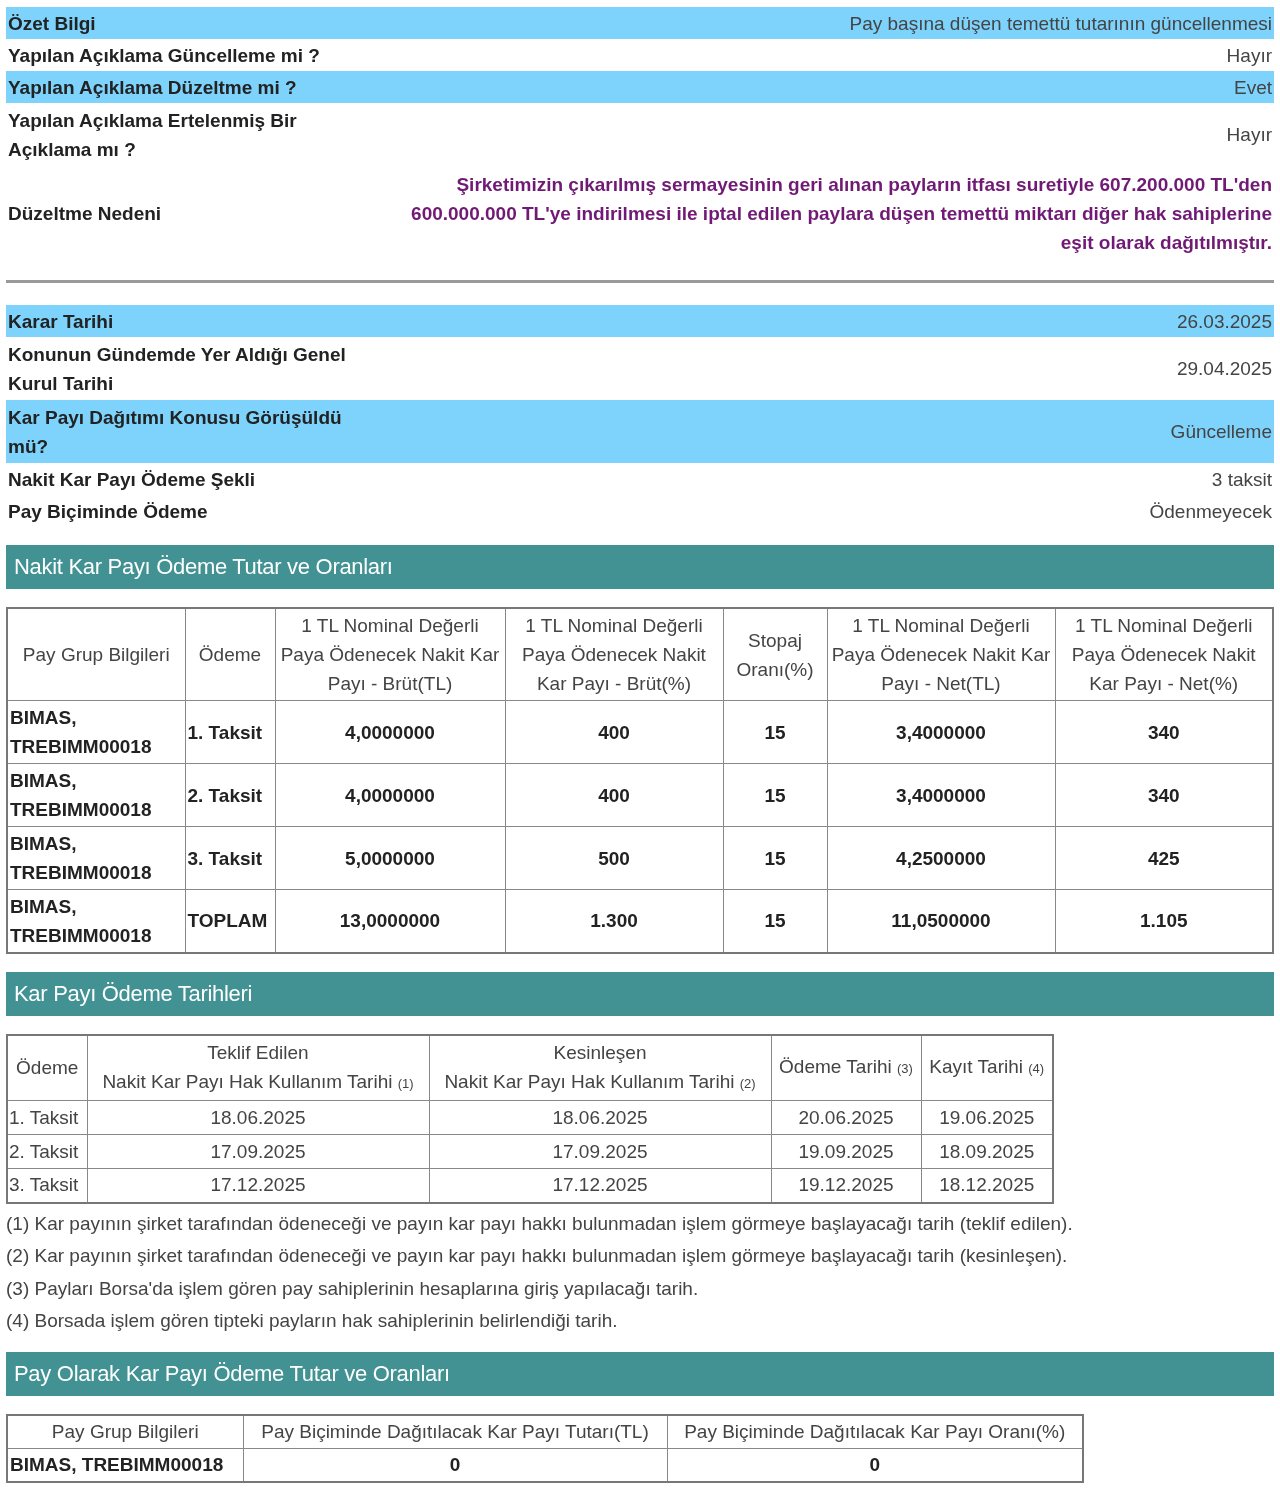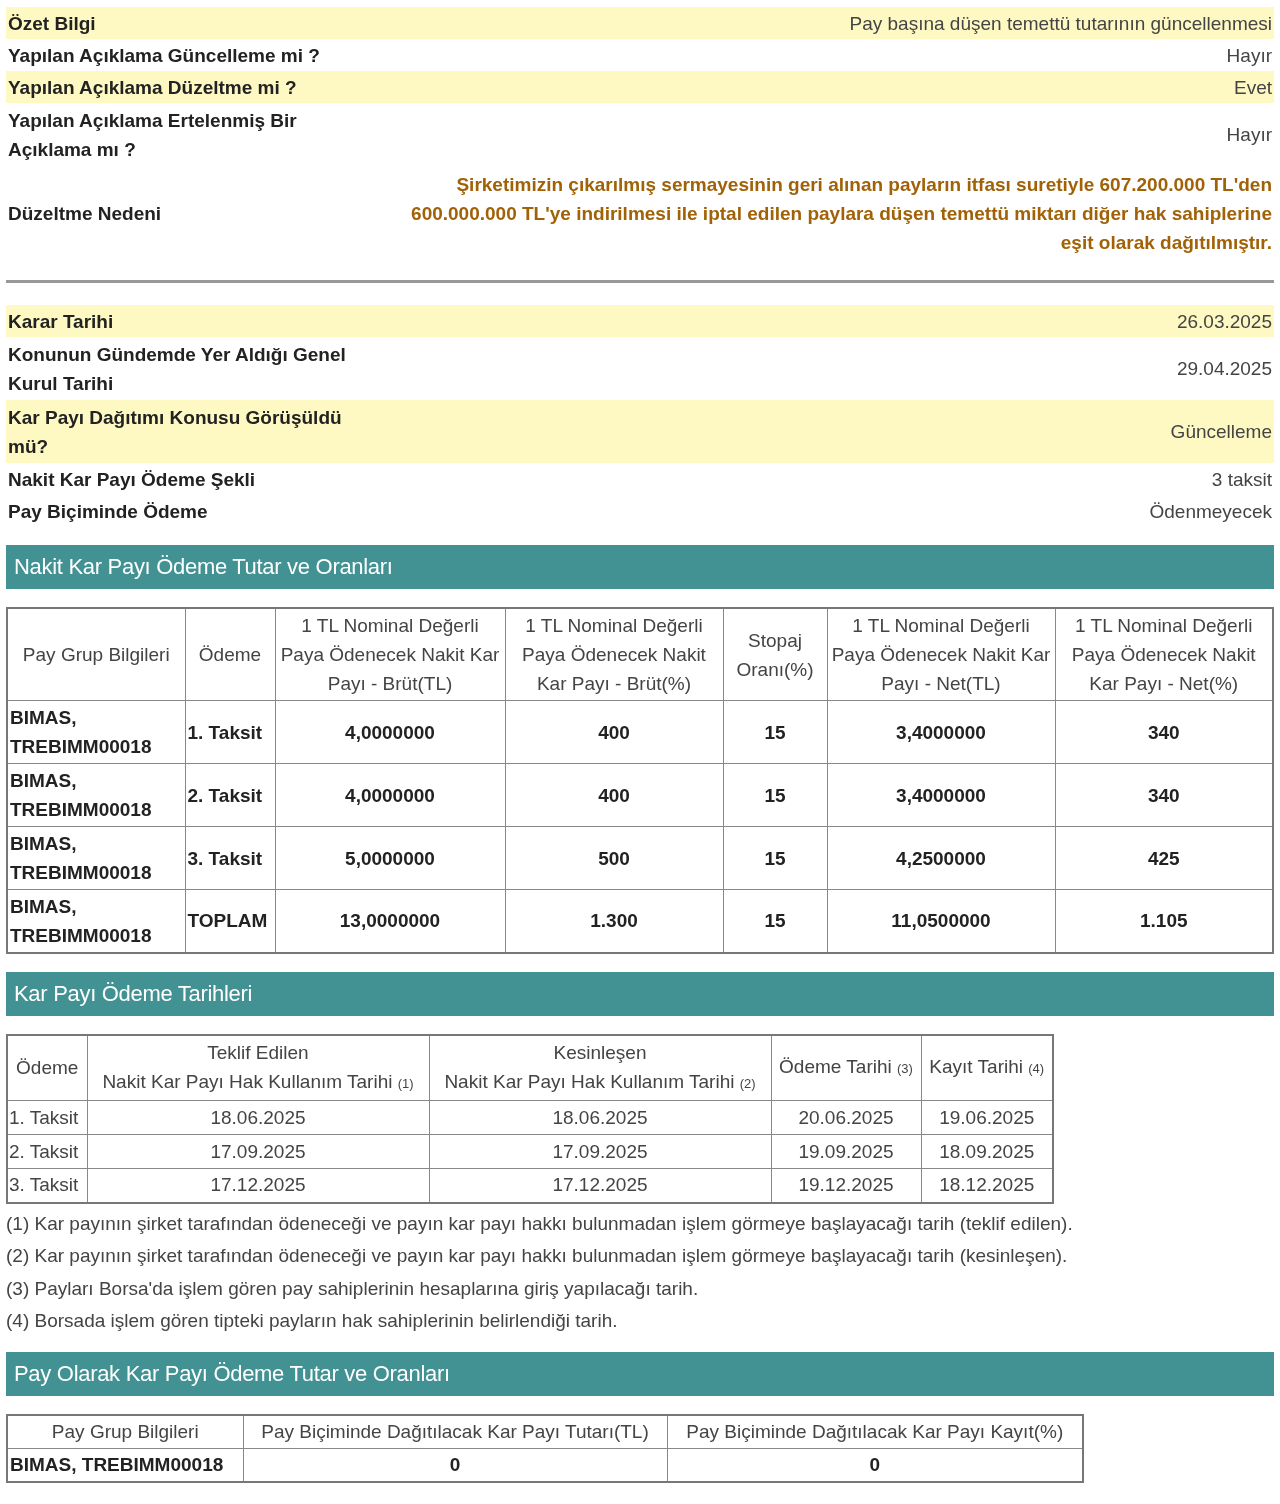--- a/index.html
+++ b/index.html
@@ -16,35 +16,35 @@
     .info-table {
       width: 1268px;
       border-collapse: collapse;
     }
     .info-table td {
       padding: 0 2px;
       vertical-align: middle;
       line-height: 29px;
       height: 32px;
     }
-    .info-table tr.shade td { background: #fef9c3; }
+    .info-table tr.shade td { background: #7dd3fc; }
     .info-table td.label {
       width: 380px;
       font-weight: bold;
       color: #222222;
       padding-top: 1px;
       padding-bottom: 1px;
     }
     .info-table td.value {
       color: #444444;
       text-align: right;
     }
     .info-table td.value.bold {
       font-weight: bold;
-      color: #a16207;
+      color: #701a75;
     }
     .info-table tr.tall td { height: 63px; }
     .info-table tr.reason td { height: 95px; padding-top: 4px; padding-bottom: 4px; }
     .divider {
       width: 1268px;
       height: 3px;
       background: #999999;
       margin: 19px 0 22px 0;
     }
     .section-header {
@@ -255,21 +255,21 @@
 
 <div style="height:14px"></div>
 
 <div class="section-header">Pay Olarak Kar Payı Ödeme Tutar ve Oranları</div>
 
 <table class="grid" id="share-table">
   <tbody>
       <tr>
     <th style="width:236px">Pay Grup Bilgileri</th>
     <th style="width:424px">Pay Biçiminde Dağıtılacak Kar Payı Tutarı(TL)</th>
-    <th style="width:416px">Pay Biçiminde Dağıtılacak Kar Payı Kayıt(%)</th>
+    <th style="width:416px">Pay Biçiminde Dağıtılacak Kar Payı Oranı(%)</th>
   </tr>
   <tr>
     <td class="b">BIMAS, TREBIMM00018</td>
     <td class="b c">0</td>
     <td class="b c">0</td>
   </tr>
 </tbody>
   </table>
 
 </body></html>

